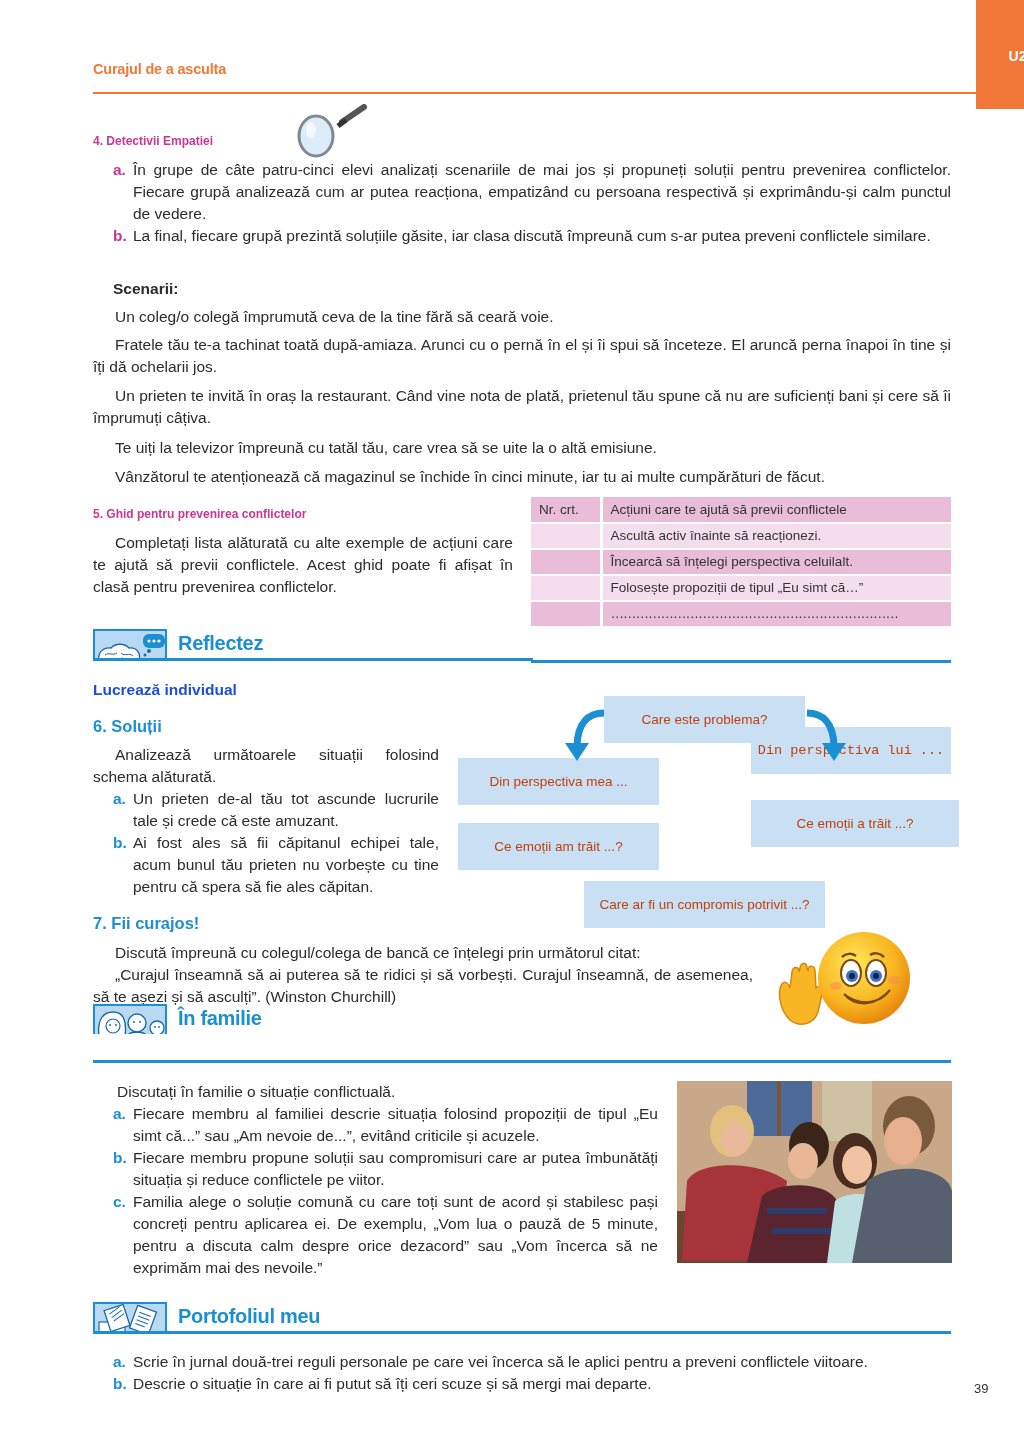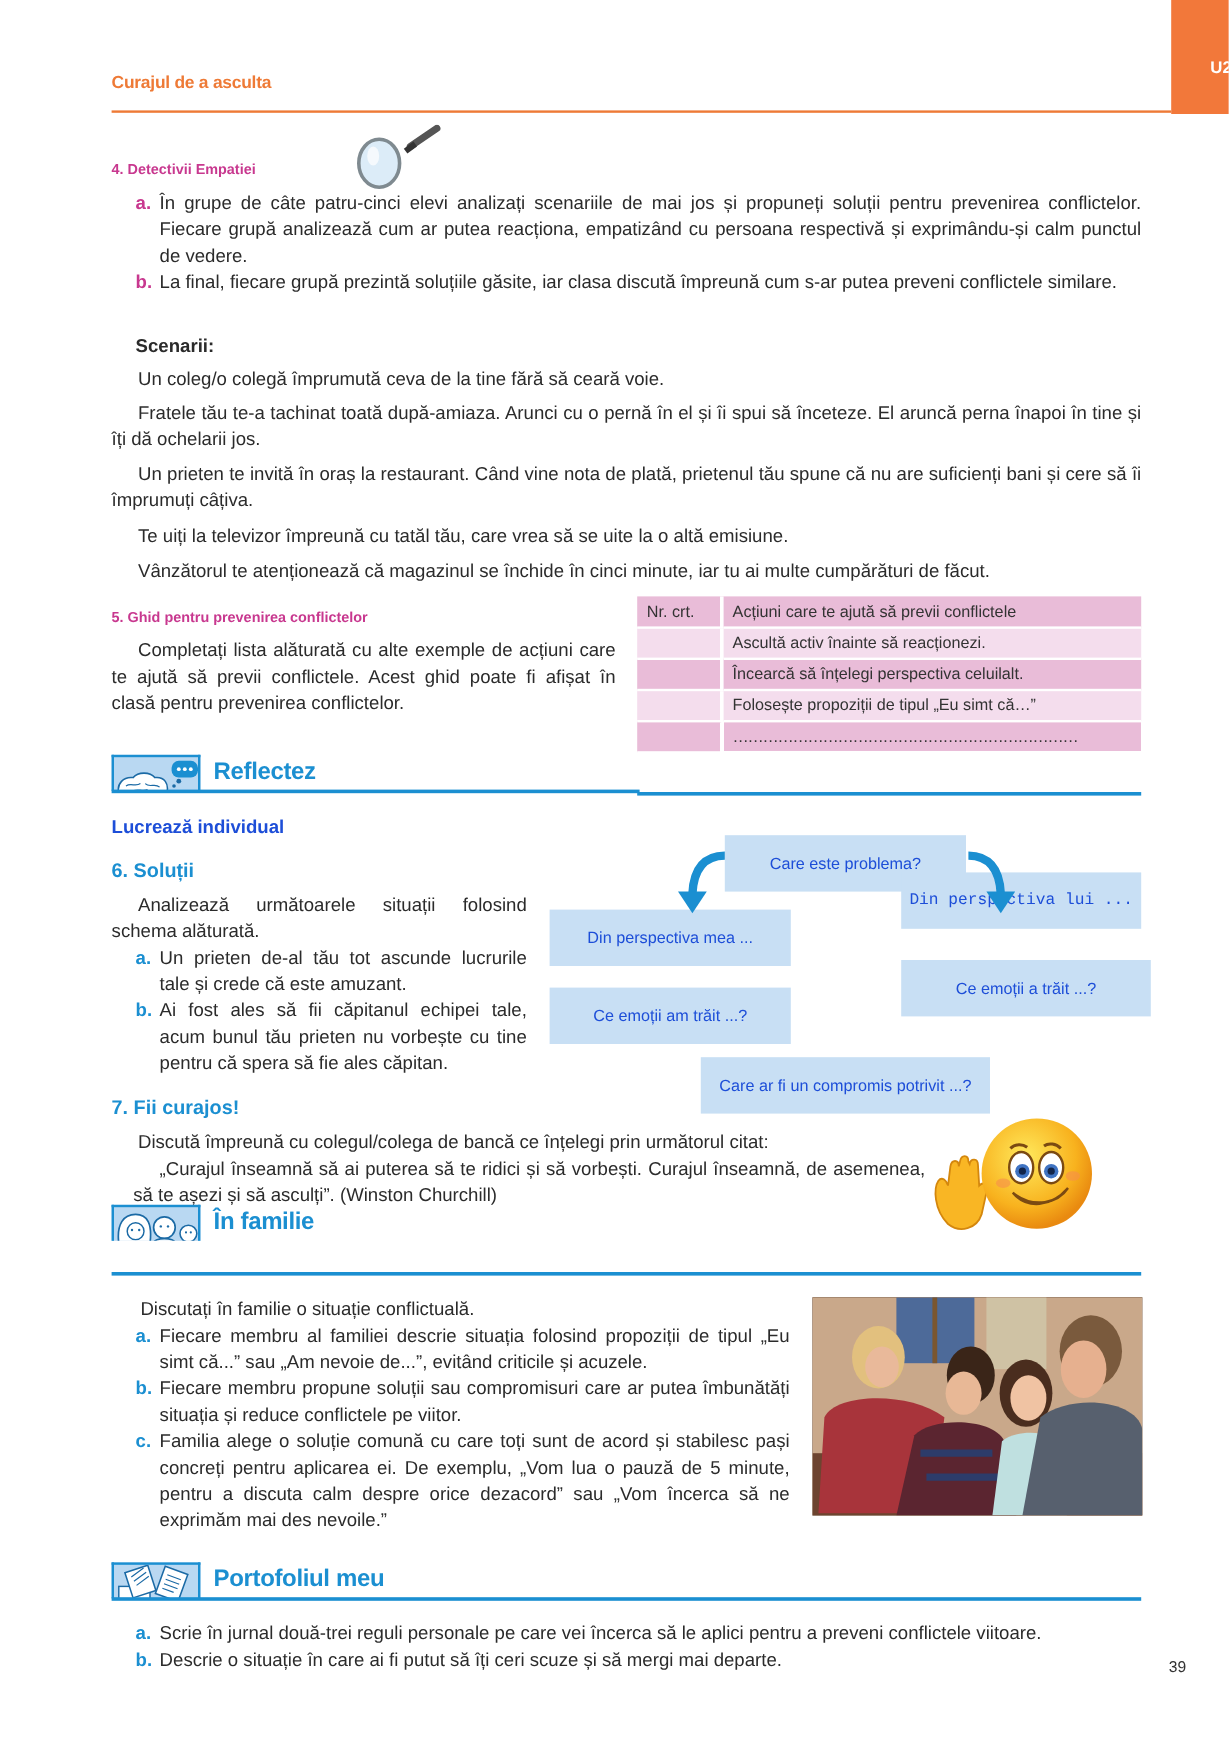--- a/index.html
+++ b/index.html
@@ -4,21 +4,21 @@
 <style>
   * { box-sizing: border-box; margin: 0; padding: 0; }
   html, body { width: 1024px; height: 1448px; background: #ffffff; }
   body { position: relative; font-family: "Liberation Sans", "DejaVu Sans", sans-serif; color: #2b2b2b; font-size: 15.5px; line-height: 22px; overflow: hidden; }
 
   .abs { position: absolute; }
 
   
   .chapter-title { left: 93px; top: 58px; color: #ee7a36; font-weight: bold; font-size: 14.5px; letter-spacing: -0.2px; }
   .header-rule { left: 93px; top: 92px; width: 883px; height: 2px; background: #ee7a36; }
-  .unit-tab { left: 976px; top: 0; width: 48px; height: 95px; background: #f2783a; color: #fff; font-weight: bold; font-size: 14px; display: flex; align-items: flex-start; justify-content: center; padding-top: 45px; padding-left: 35px; }
+  .unit-tab { left: 976px; top: 0; width: 48px; height: 109px; background: #f2783a; color: #fff; font-weight: bold; font-size: 14px; display: flex; align-items: flex-start; justify-content: center; padding-top: 45px; padding-left: 35px; }
 
   
   .h-pink { color: #c8388f; font-weight: bold; font-size: 12px; }
   .h-blue { color: #1b8fd1; font-weight: bold; font-size: 16.5px; }
   .lbl-pink { color: #c8388f; font-weight: bold; }
   .lbl-blue { color: #1b8fd1; font-weight: bold; }
 
   .para { font-size: 15.5px; line-height: 22px; text-align: justify; }
   .indent { text-indent: 22px; }
   .list-item { position: relative; padding-left: 20px; }
@@ -32,21 +32,21 @@
   
   .ghid-table { left: 531px; top: 497px; width: 420px; border-collapse: collapse; font-size: 13.5px; color: #333; }
   .ghid-table th { background: #d46bab; color: #fff; font-weight: bold; height: 24px; font-size: 13.5px; text-align: center; }
   .ghid-table td { height: 26px; padding: 0 8px; border-bottom: 2px solid #fff; }
   .ghid-table td.nr { width: 70px; border-right: 3px solid #fff; }
   .ghid-table tr.dark td { background: #e9bcd8; }
   .ghid-table tr.light td { background: #f4dded; }
   .table-rule { left: 531px; top: 660px; width: 420px; height: 3px; background: #1b8fd1; }
 
   
-  .box { background: #c8dff4; color: #1d4ed8; font-size: 13.5px; display: flex; align-items: center; justify-content: center; text-align: center; }
+  .box { background: #c8dff4; color: #c2410c; font-size: 13.5px; display: flex; align-items: center; justify-content: center; text-align: center; }
 
   
   .photo { left: 677px; top: 1081px; width: 275px; height: 182px; background: linear-gradient(180deg, #6b4a32 0%, #8a6446 35%, #5a3b2a 100%); overflow: hidden; }
 
   .page-number { left: 974px; top: 1378px; font-size: 13px; color: #333; }
 </style>
 </head>
 <body>
 
 <div class="abs chapter-title">Curajul de a asculta</div>
@@ -160,21 +160,21 @@
 </div>
 <div class="abs" style="left:805px; top:705px; width:46px; height:60px;">
   <svg width="46" height="60" viewBox="0 0 46 60">
     <path d="M2 8 C18 8 28 18 29 40" fill="none" stroke="#1b8fd1" stroke-width="7"></path>
     <polygon points="17,38 41,38 29,56" fill="#1b8fd1"></polygon>
   </svg>
 </div>
 
 <div class="abs h-blue" style="left:93px; top:912px;">7. Fii curajos!</div>
 <div class="abs para indent" style="left:93px; top:942px; width:660px;">Discută împreună cu colegul/colega de bancă ce înțelegi prin următorul citat:</div>
-<div class="abs para indent" style="left:111px; top:964px; width:660px;">„Curajul înseamnă să ai puterea să te ridici și să vorbești. Curajul înseamnă, de asemenea, să te așezi și să asculți”. (Winston Churchill)</div>
+<div class="abs para indent" style="left:93px; top:964px; width:660px;">„Curajul înseamnă să ai puterea să te ridici și să vorbești. Curajul înseamnă, de asemenea, să te așezi și să asculți”. (Winston Churchill)</div>
 
 <div class="abs" style="left:772px; top:928px; width:150px; height:102px;">
   <svg width="150" height="102" viewBox="0 0 150 102">
     <defs>
       <radialGradient id="sg" cx="40%" cy="35%" r="65%">
         <stop offset="0%" stop-color="#ffe95c"></stop>
         <stop offset="70%" stop-color="#f8b21e"></stop>
         <stop offset="100%" stop-color="#e98a10"></stop>
       </radialGradient>
     </defs>

